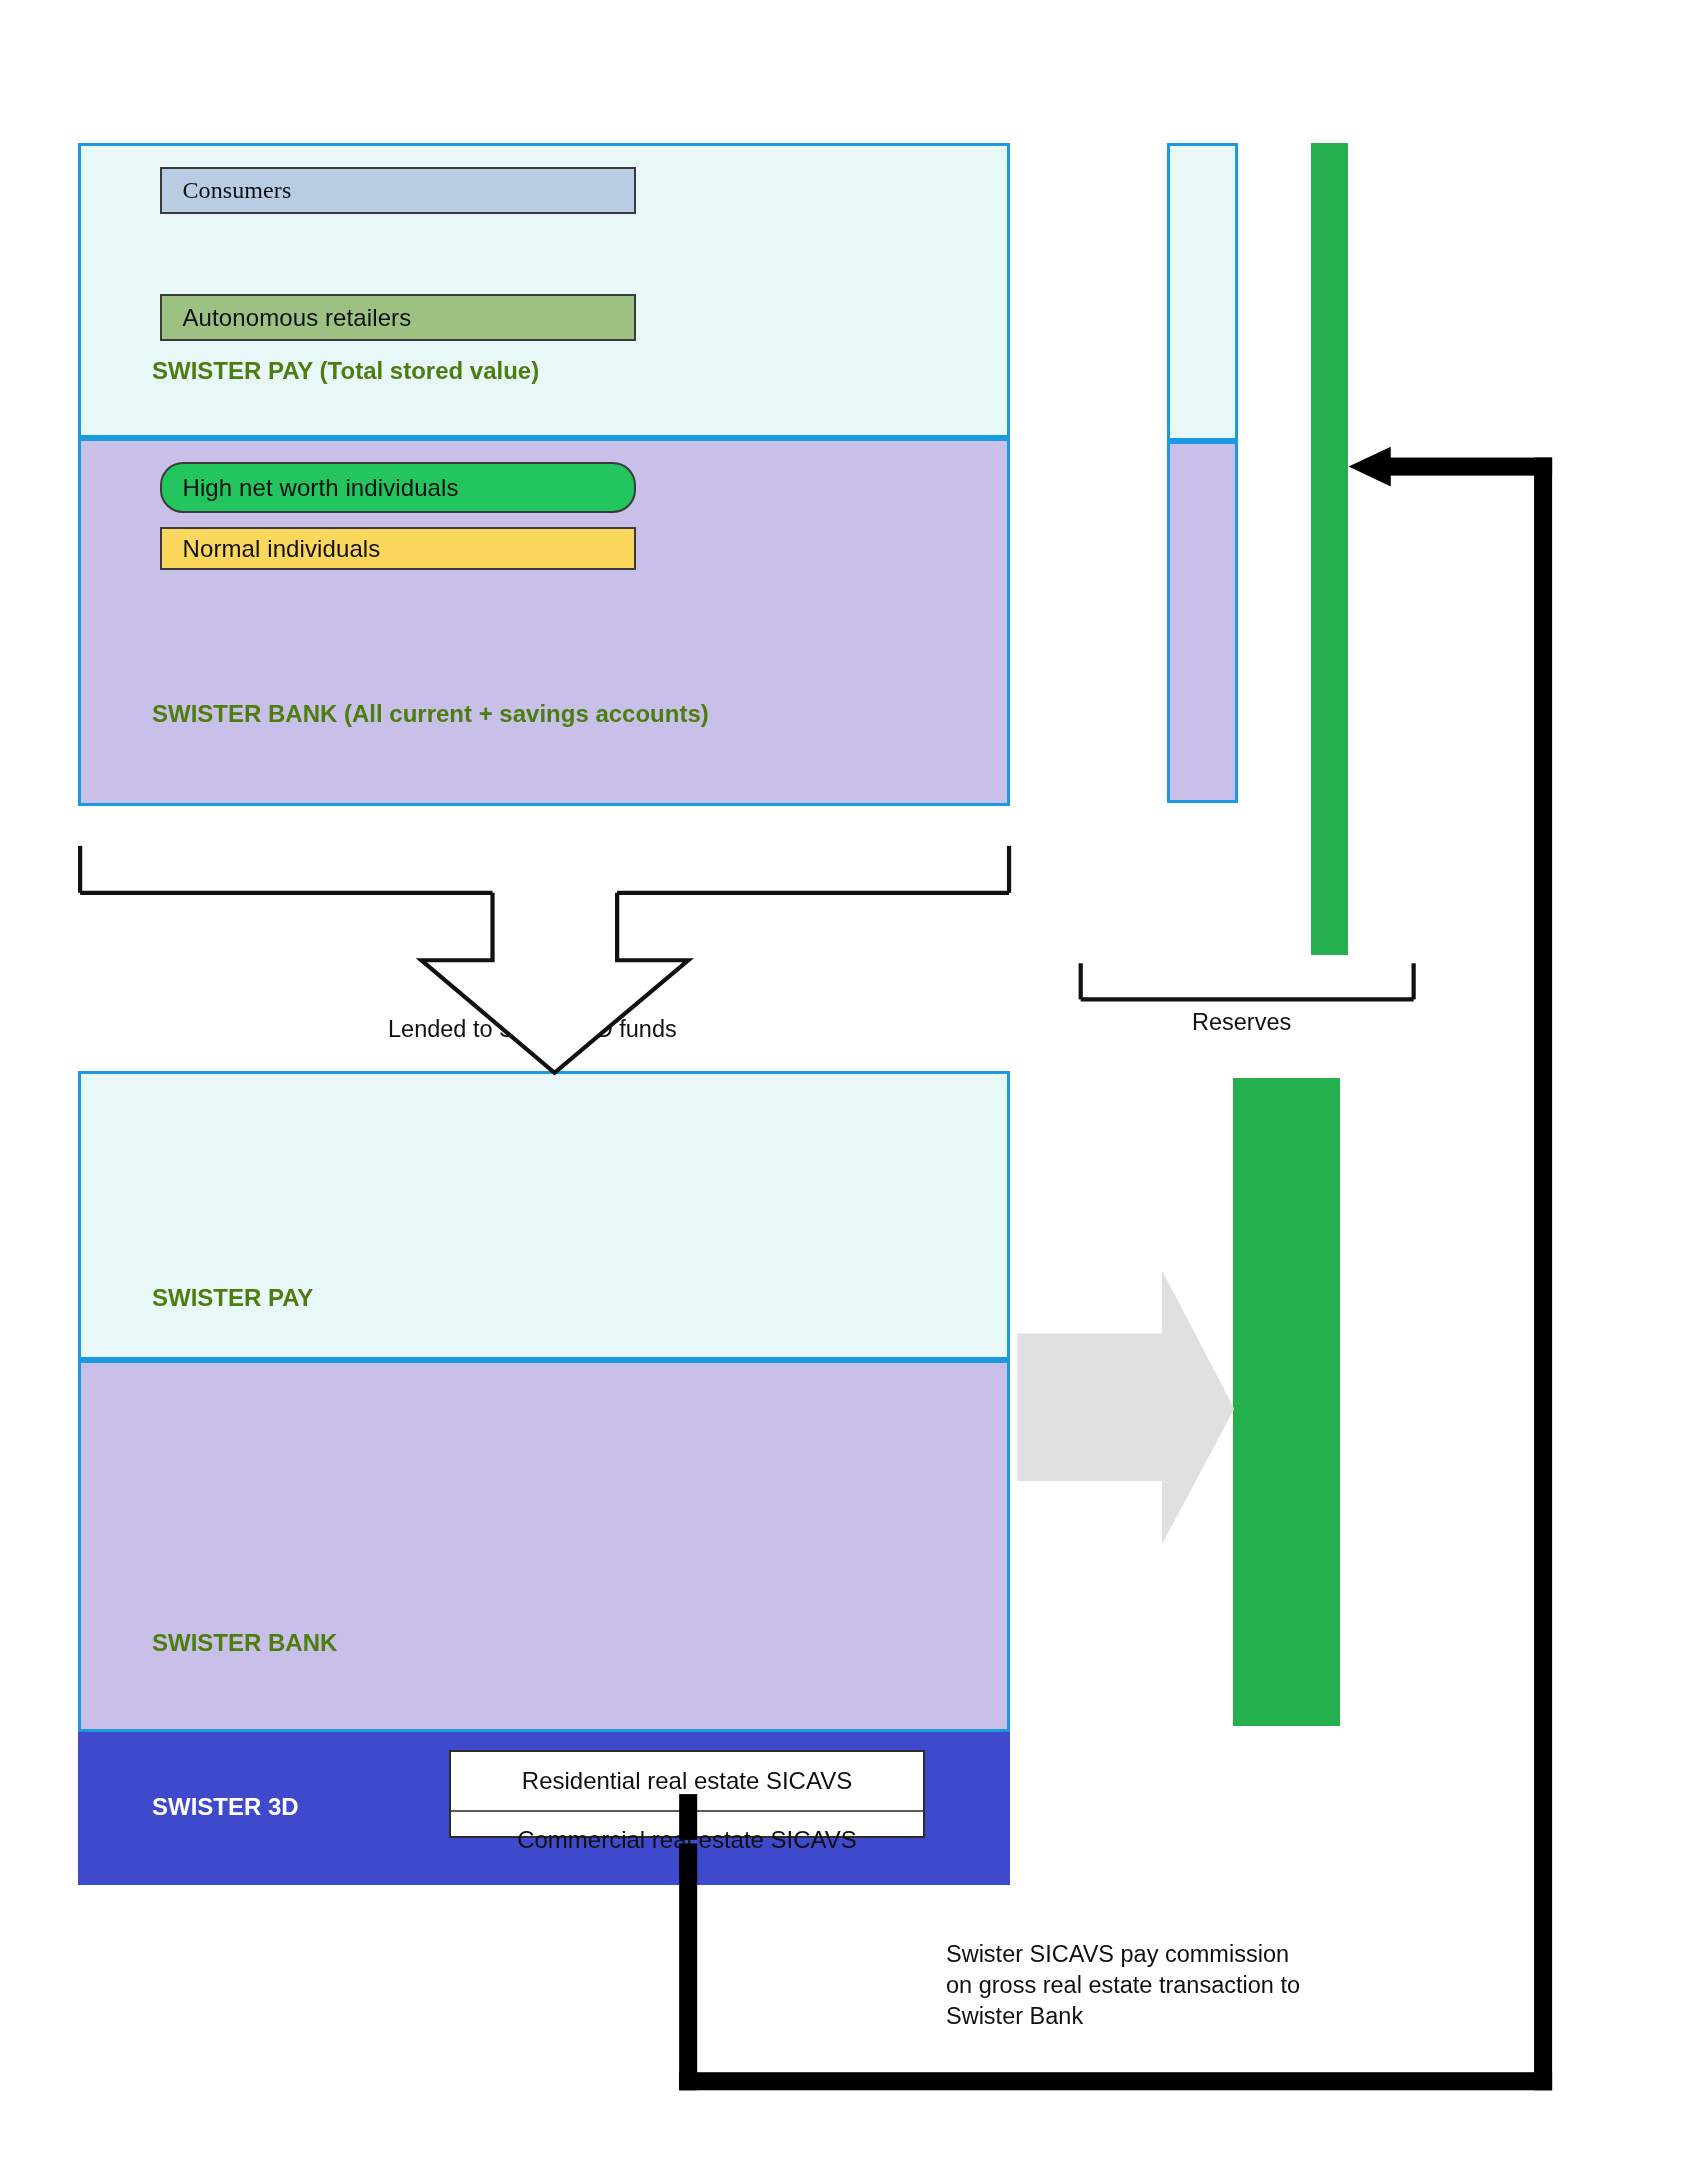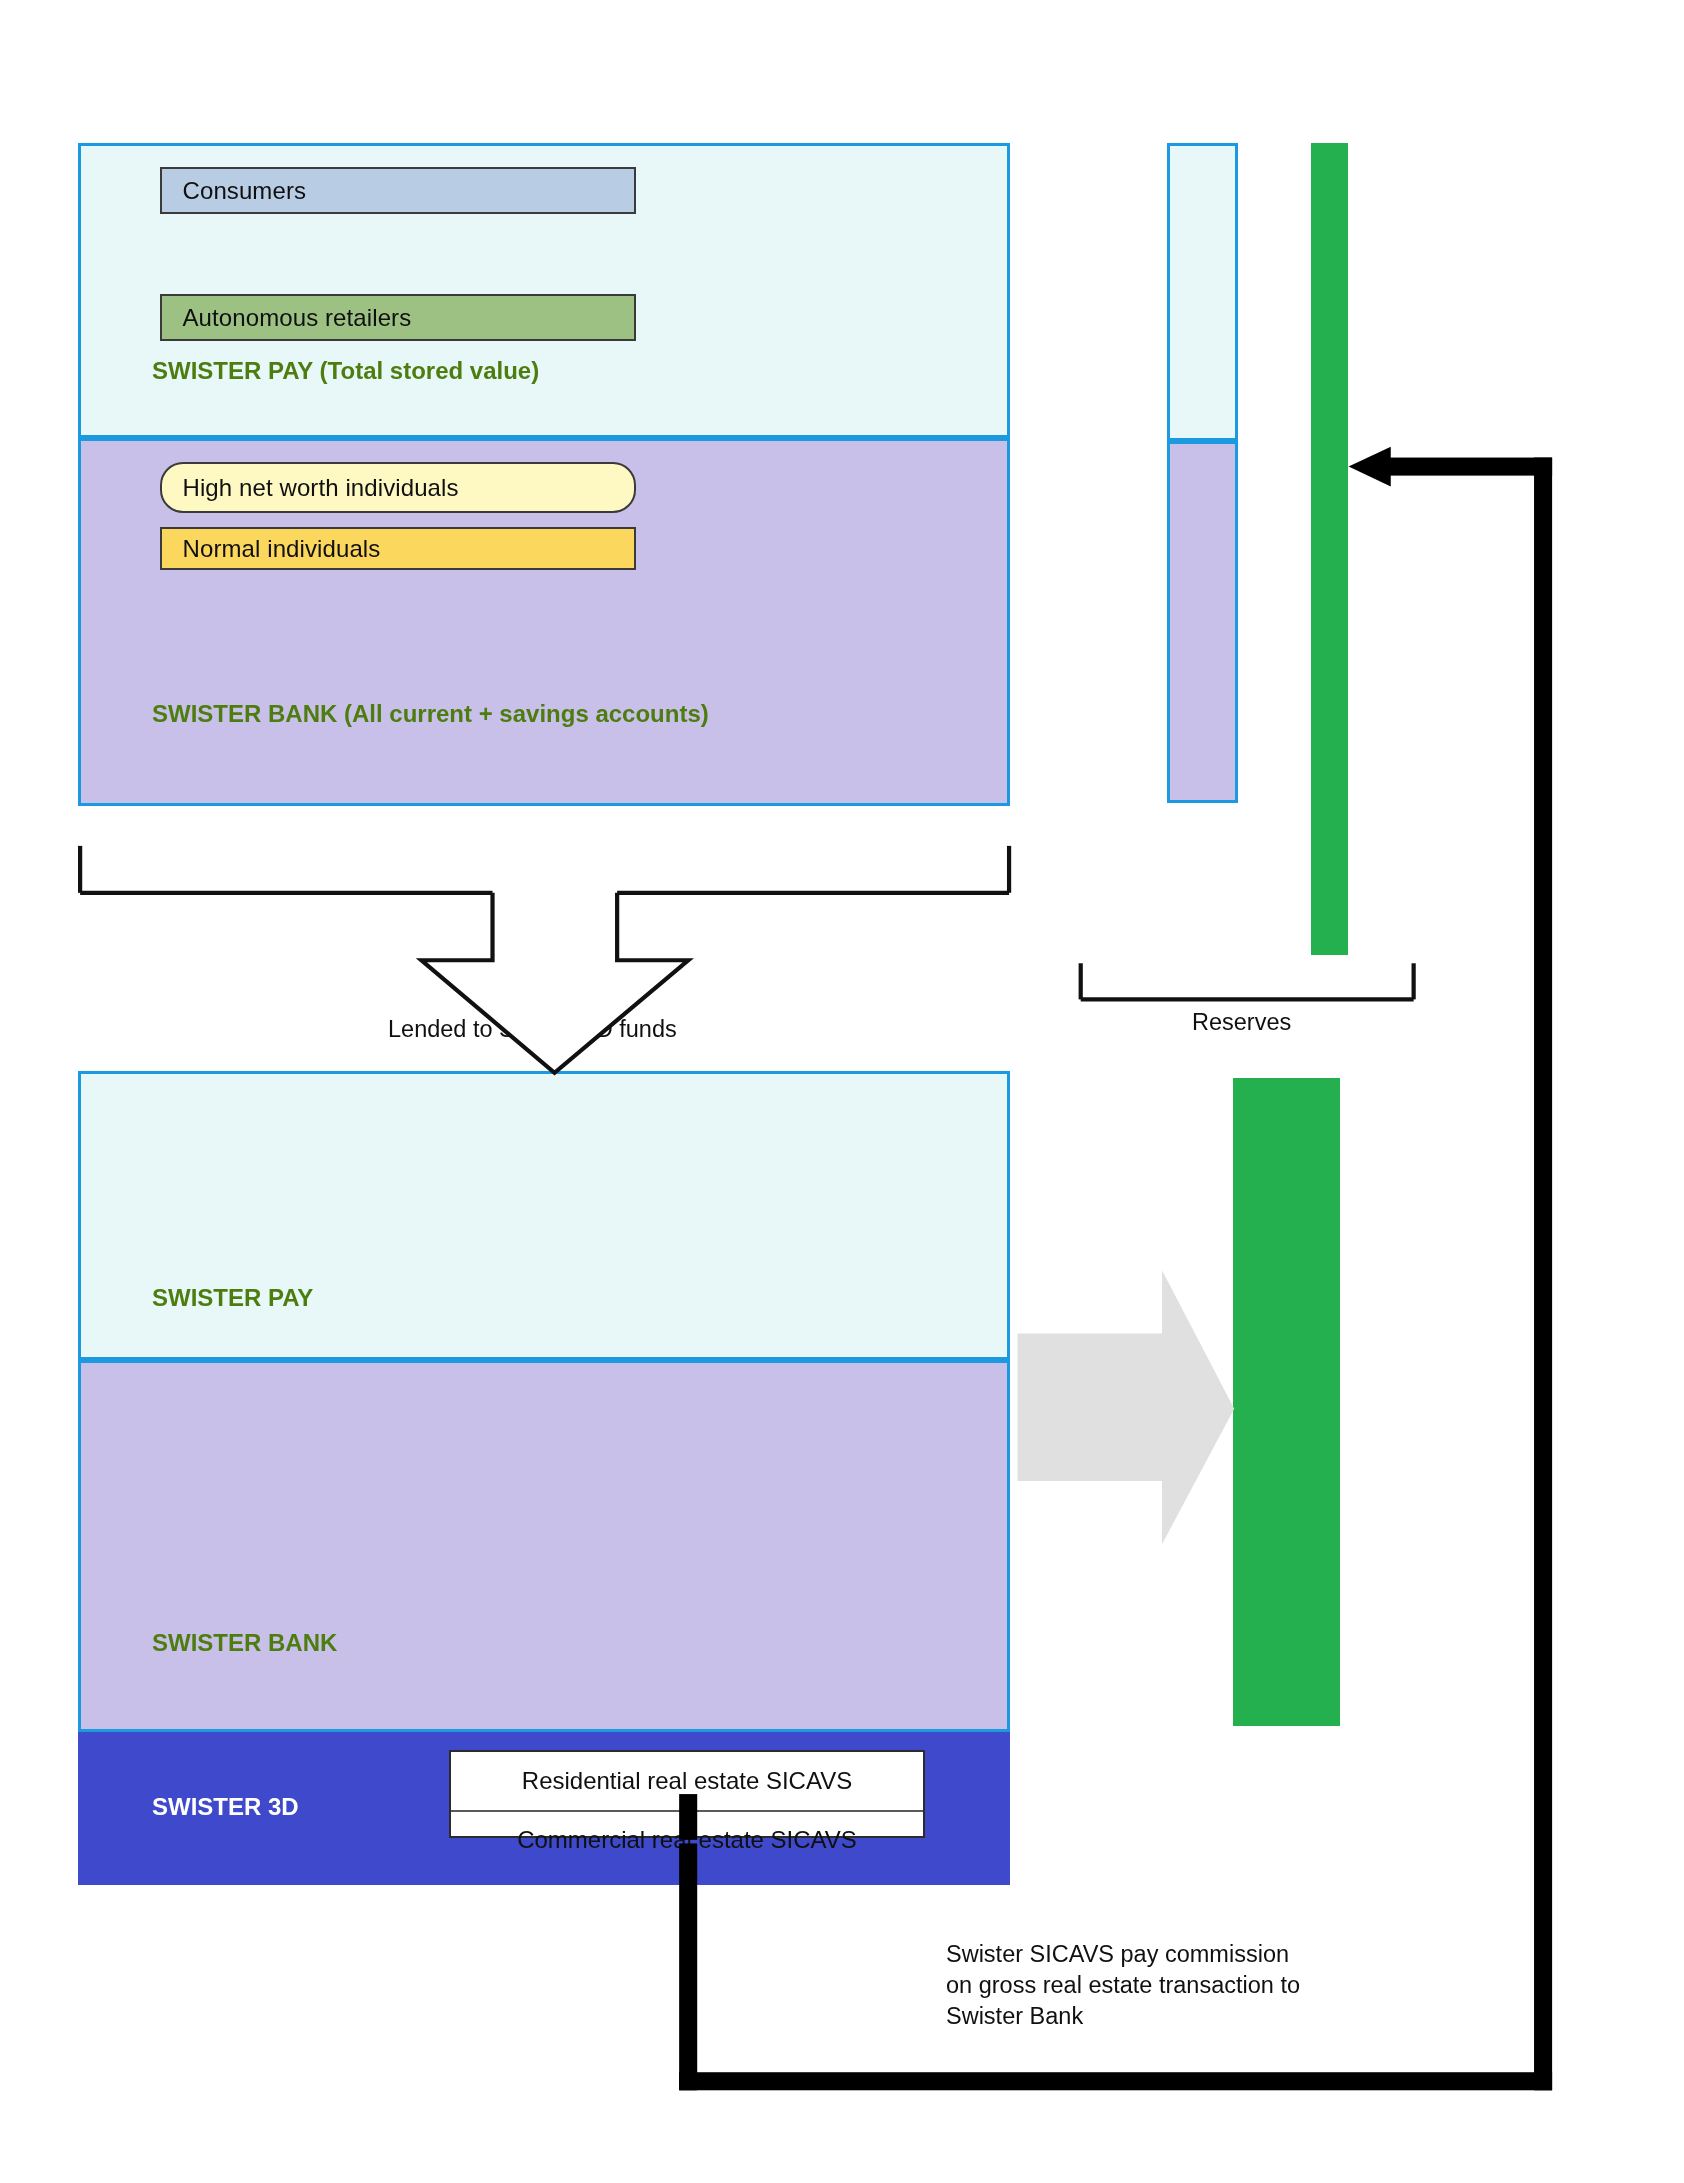--- a/index.html
+++ b/index.html
@@ -33,24 +33,24 @@
     position: absolute;
     box-sizing: border-box;
     border: 2.4px solid #3a3a3a;
     display: flex;
     align-items: center;
     padding-left: 20.5px;
     font-size: 24px;
     color: #101010;
     letter-spacing: 0.1px;
   }
-  .seg-consumers { background: #b8cce4; }
+  .seg-consumers { background: #b8cce4; font-family: Liberation Serif, serif; }
   .seg-business  { background: #fadf9a; }
   .seg-retailers { background: #9dc183; }
-  .seg-hnw       { background: #fef9c3; border-radius: 23px; }
+  .seg-hnw       { background: #22c55e; border-radius: 23px; }
   .seg-normal    { background: #fcd75e; }
 
   
   .caption {
     position: absolute;
     font-size: 24px;
     font-weight: bold;
     color: #4d7c0f;
     white-space: nowrap;
   }

